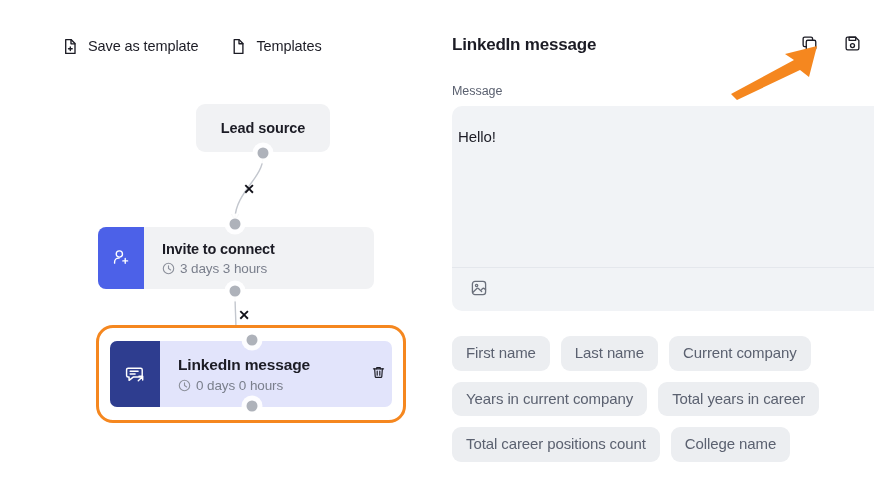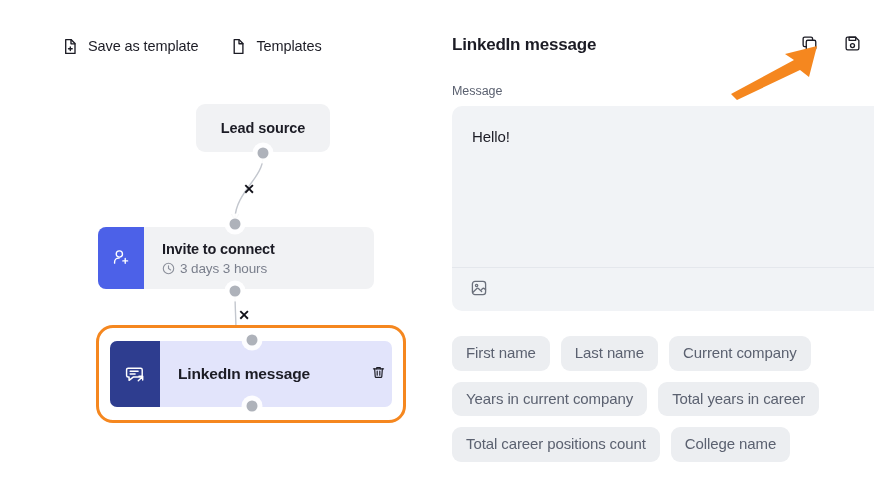--- a/index.html
+++ b/index.html
@@ -265,21 +265,21 @@
     width: 423px;
     height: 205px;
     background: #f1f3f6;
     border-radius: 10px 0 0 10px;
     position: relative;
     display: flex;
     flex-direction: column;
     cursor: text;
   }
   .msg-text {
-    padding: 22px 20px 0 20px;
+    padding: 22px 20px 0 6px;
     font-size: 15px;
     color: #1c1c25;
     letter-spacing: -0.1px;
     flex: 1;
     outline: none;
   }
   .msg-toolbar {
     height: 44px;
     border-top: 1px solid #e4e7ec;
     display: flex;
@@ -406,20 +406,29 @@
         <div class="node-msg">
           <div class="node-icon">
             <svg viewBox="0 0 24 24" width="23" height="23" fill="none" stroke="#ffffff" stroke-width="1.5" stroke-linecap="round" stroke-linejoin="round">
               <path d="M4.3 5.4h13.1a1.6 1.6 0 0 1 1.6 1.6v6.1a1.6 1.6 0 0 1-1.6 1.6H9.6l-4.3 3.4v-3.4H4.3a1.6 1.6 0 0 1-1.6-1.6V7a1.6 1.6 0 0 1 1.6-1.6z"></path>
               <path d="M6.4 8.7h8.3M6.4 11.4h5.2"></path>
               <path d="M14.9 18.6l4.6-4.6M15.6 13.9h3.9v3.9"></path>
             </svg>
           </div>
           <div class="node-body">
             <div class="node-title">LinkedIn message</div>
+            <div class="node-sub">
+              <span class="clock-ico">
+                <svg viewBox="0 0 14 14" width="13" height="13" fill="none" stroke="#8d919c" stroke-width="1.2" stroke-linecap="round">
+                  <circle cx="7" cy="7" r="5.6"></circle>
+                  <path d="M7 4.1V7l2.3 1.6"></path>
+                </svg>
+              </span>
+              <span>0 days 0 hours</span>
+            </div>
           </div>
           <button class="trash-btn">
             <span>
               <svg viewBox="0 0 16 16" width="15" height="15" fill="none" stroke="#1c1c25" stroke-width="1.25" stroke-linecap="round" stroke-linejoin="round">
                 <path d="M2.6 4.1h10.8"></path>
                 <path d="M6.1 4.1V2.8h3.8v1.3"></path>
                 <path d="M3.9 4.1l0.6 8.3a0.9 0.9 0 0 0 0.9 0.8h5.2a0.9 0.9 0 0 0 0.9-0.8l0.6-8.3"></path>
                 <path d="M6.6 6.6v4.2M9.4 6.6v4.2"></path>
               </svg>
             </span>

